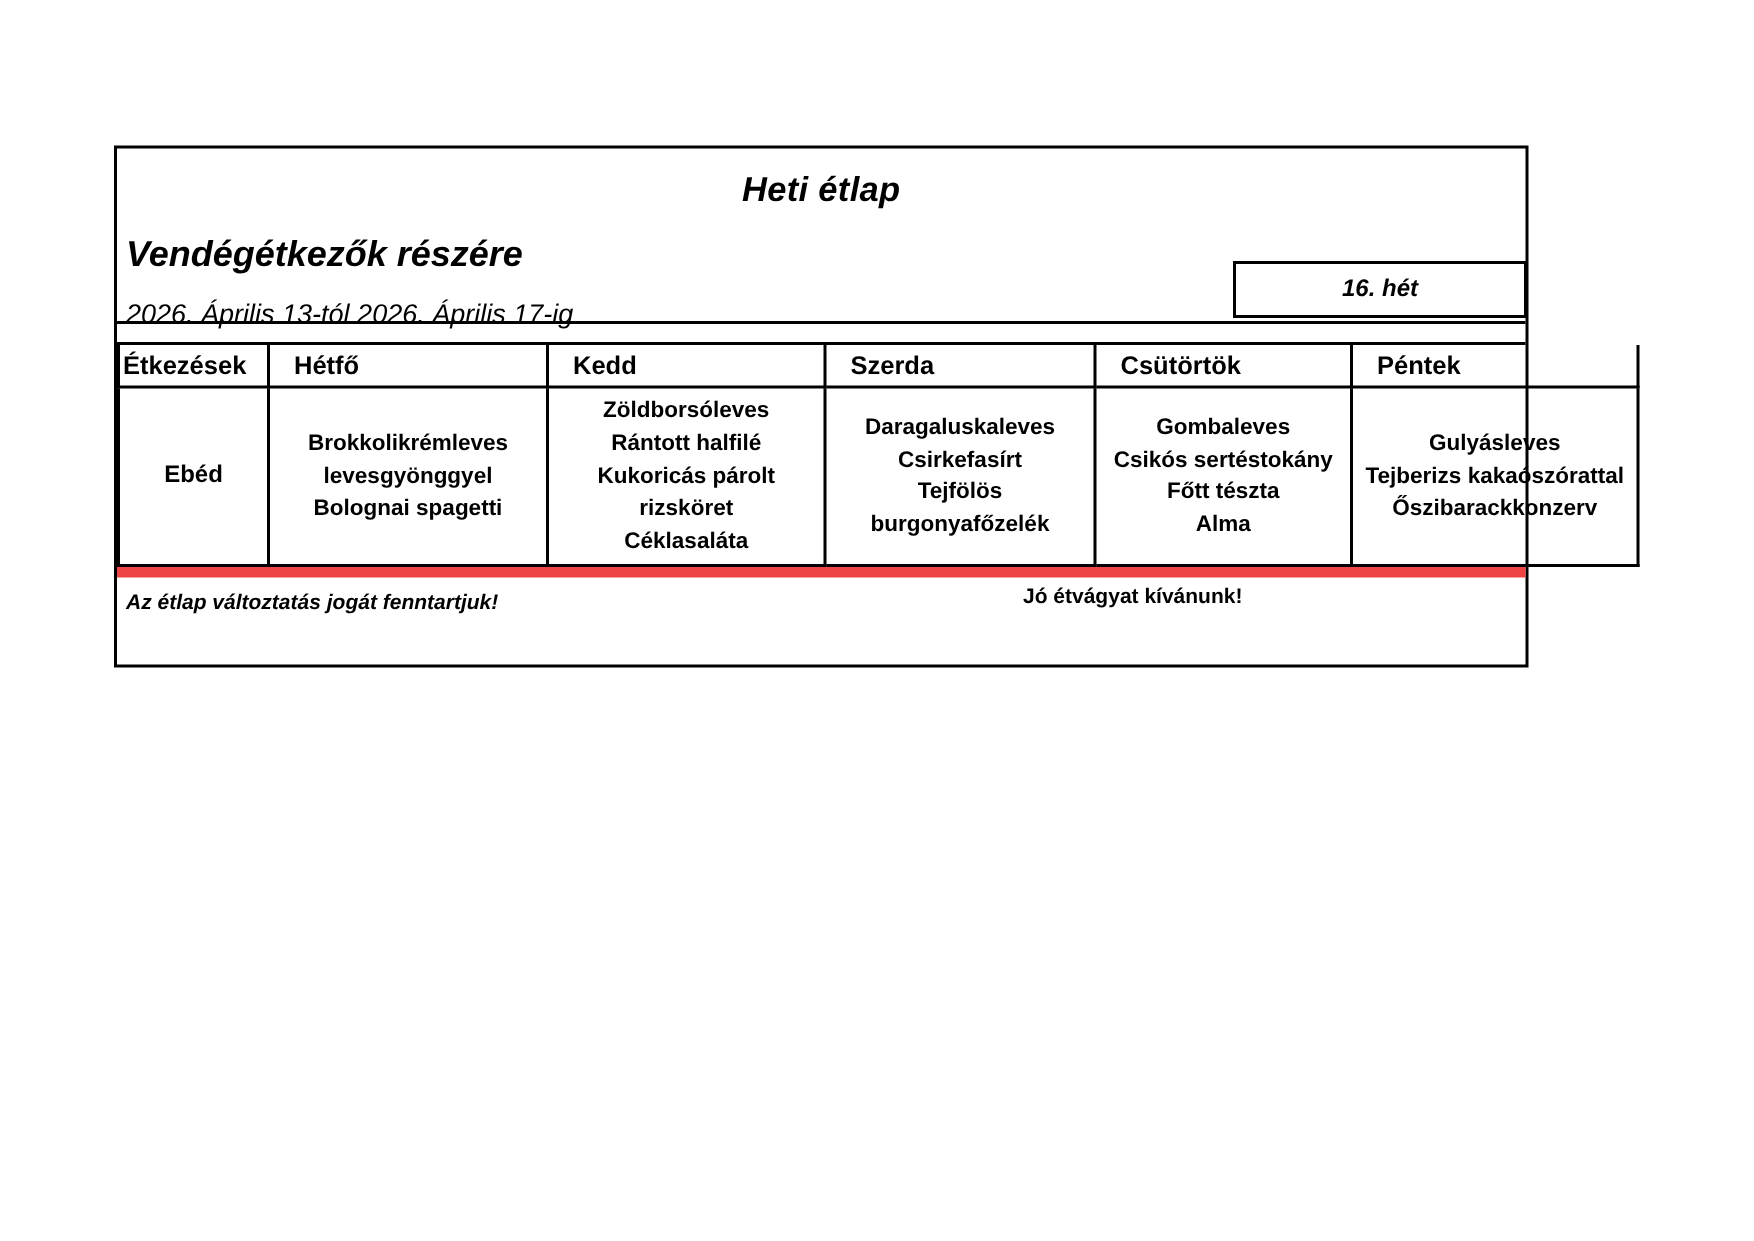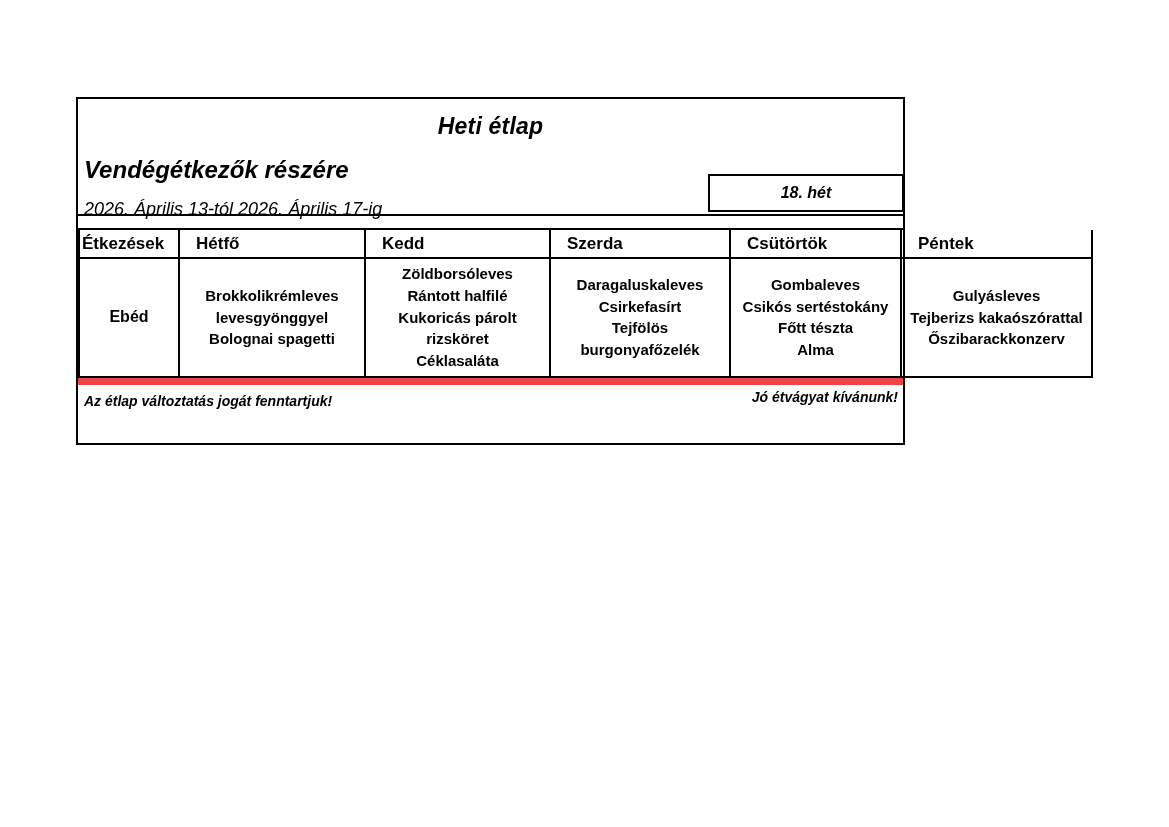--- a/index.html
+++ b/index.html
@@ -15,21 +15,21 @@
     font-family: "Liberation Sans", "DejaVu Sans", sans-serif;
     color: #000000;
     overflow: hidden;
   }
 
   
   #menu-sheet {
     position: absolute;
     left: 76px;
     top: 97px;
-    width: 829px;
+    width: 943px;
     height: 348px;
     border: 2px solid #000;
     box-sizing: border-box;
     background: #fff;
   }
 
   
   .header-block {
     position: relative;
     height: 117px;
@@ -148,43 +148,41 @@
     top: 8px;
     font-size: 14px;
     font-weight: bold;
     font-style: italic;
   }
   .signature {
     position: absolute;
     right: 5px;
     top: 5px;
     width: 330px;
-    text-align: right;
-    font-style: italic;
     font-weight: bold;
   }
   .signature .sig-line {
     font-size: 14px;
     line-height: 1.0;
   }
   .signature .sig-line.l1 { padding-bottom: 10px; }
   .signature .sig-line.l2 { padding-bottom: 10px; padding-right: 40px; }
   .signature .sig-line.l3 { padding-right: 8px; }
 </style>
 </head>
 <body>
 
 <div id="menu-sheet">
 
   <div class="header-block">
     <div class="doc-title">Heti étlap</div>
     <div class="subtitle">Vendégétkezők részére</div>
     <div class="daterange">2026. Április 13-tól 2026. Április 17-ig</div>
     <div class="week-box">
-      <span>18. hét</span>
+      <span>16. hét</span>
     </div>
   </div>
 
   <div class="spacer-strip"></div>
 
   <table class="menu-table">
     <colgroup>
       <col class="c-meals">
       <col class="c-mon">
       <col class="c-tue">

